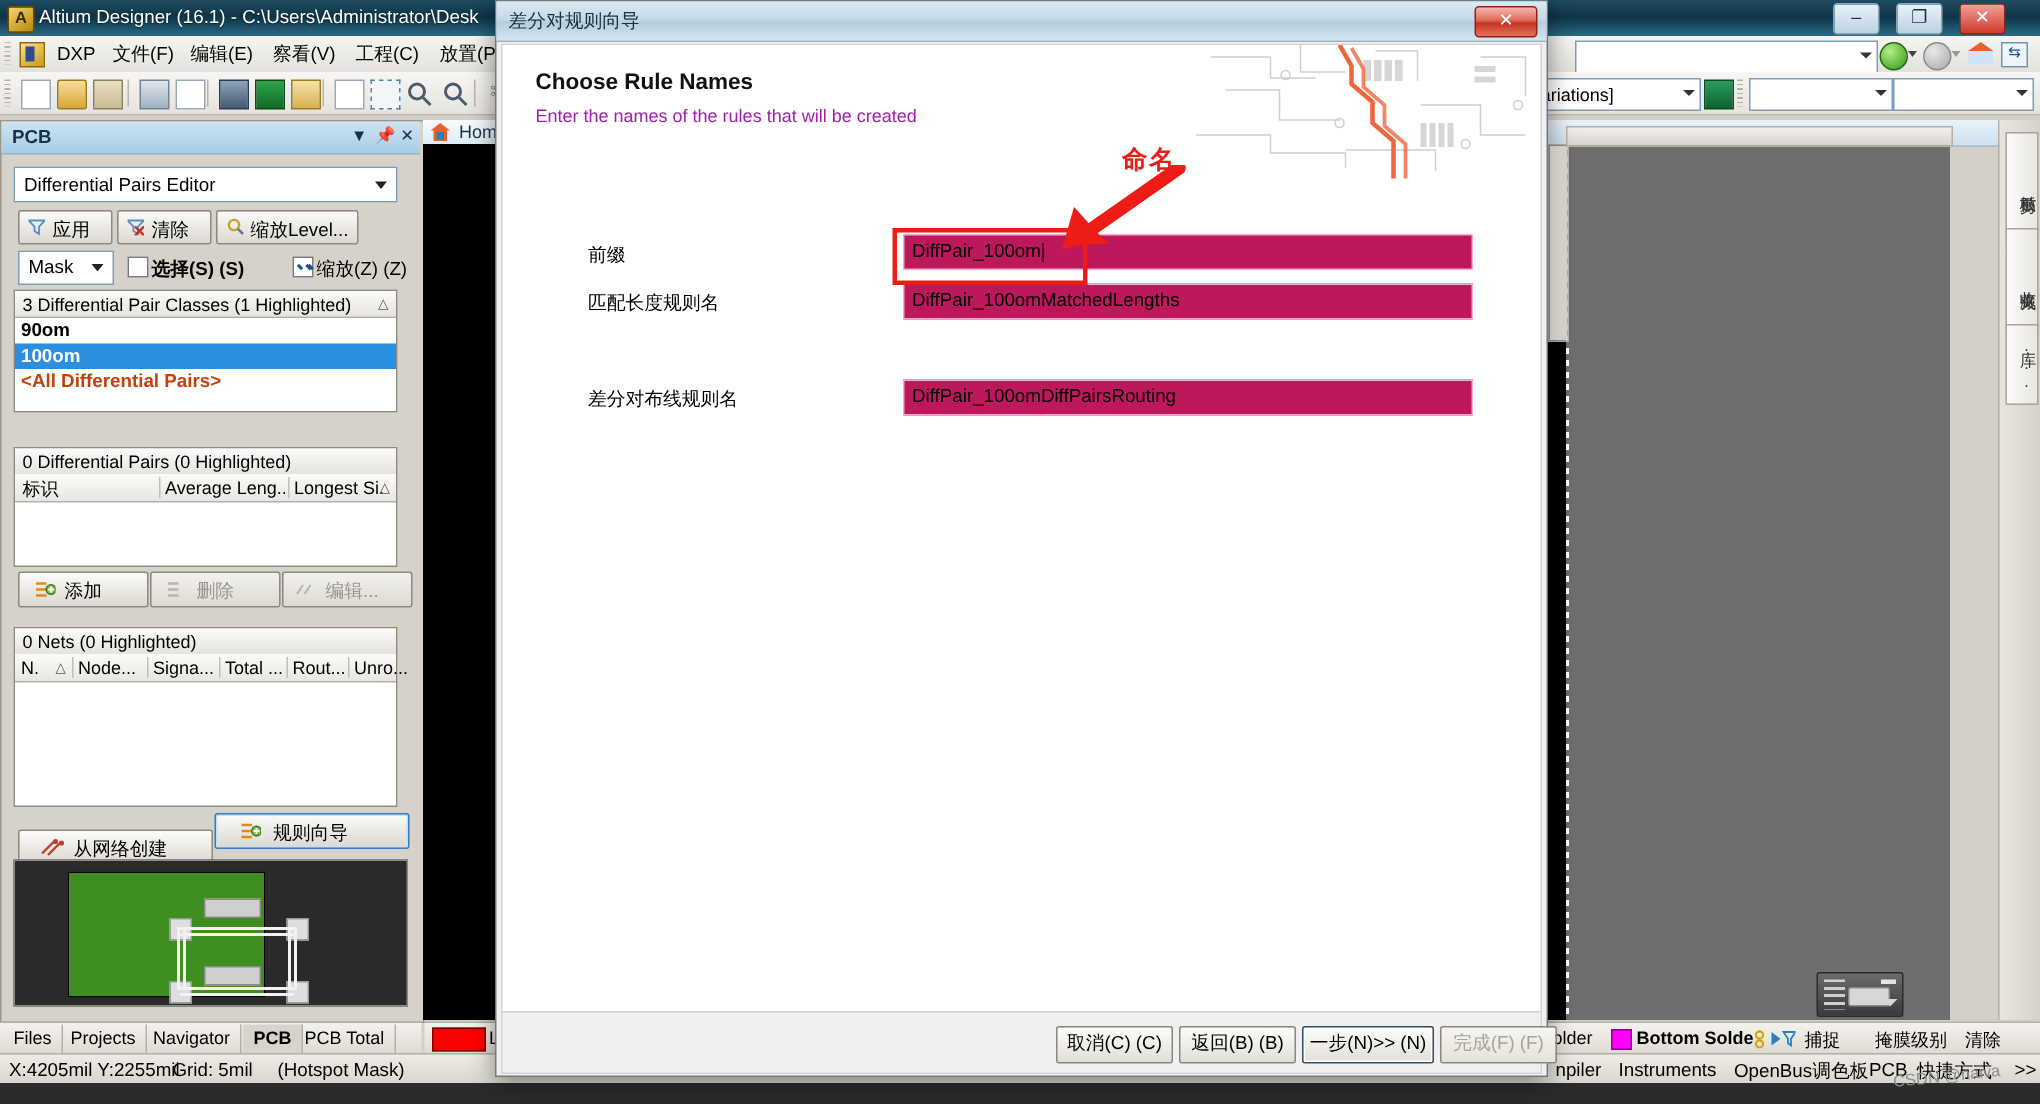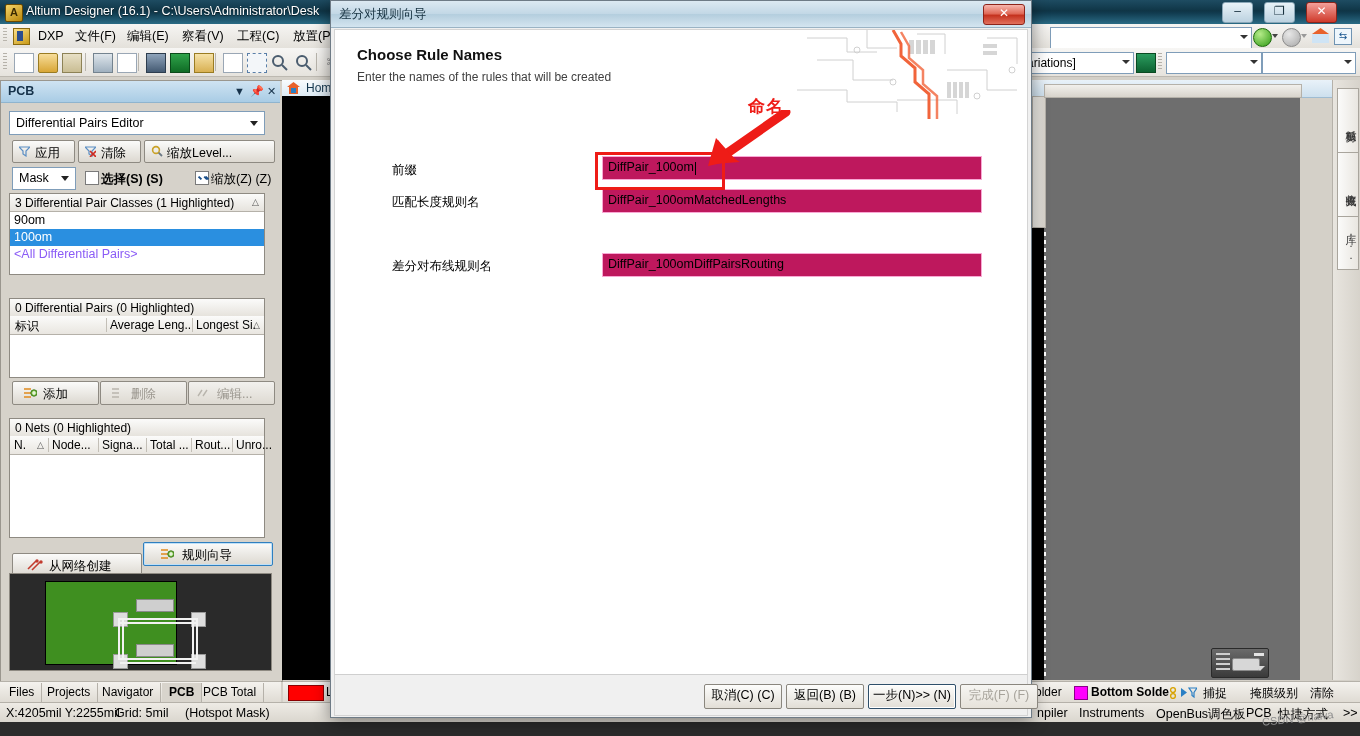--- a/index.html
+++ b/index.html
@@ -79,24 +79,24 @@
 
   .listbox{position:absolute;background:#fff;border:1px solid #8e8a82;}
   .lb-head{position:absolute;left:0;top:0;right:0;height:17px;
     background:linear-gradient(to bottom,#fbfbfa,#e6e3dd);border-bottom:1px solid #b5b1a9;
     font-size:12px;color:#000;}
   .lb-head .t{position:absolute;left:5px;top:2px;white-space:nowrap;}
   .lb-colrow{position:absolute;left:0;right:0;height:18px;
     background:linear-gradient(to bottom,#fbfbfa,#e9e6e0);border-bottom:1px solid #b5b1a9;}
   .lb-col{position:absolute;top:2px;font-size:12px;white-space:nowrap;overflow:hidden;}
   .lb-colsep{position:absolute;top:2px;width:1px;height:14px;background:#c3bfb7;}
-  .lb-row{position:absolute;left:0;right:0;height:17px;font-size:12.5px;}
+  .lb-row{position:absolute;left:0;right:0;height:17px;font-size:12.5px;font-weight:bold;}
   .lb-row .t{position:absolute;left:4px;top:1px;white-space:nowrap;}
   .lb-row.sel{background:#2a8fe0;color:#fff;}
-  .lb-row.dim{color:#8b5cf6;}
+  .lb-row.dim{color:#c2410c;}
   .sort-asc{position:absolute;font-size:9px;color:#555;}
 
   
   #pcb-preview{position:absolute;left:8px;top:492px;width:261px;height:96px;
     background:#2a2a2a;border:1px solid #8e8a82;overflow:hidden;}
   #pcb-preview .board{position:absolute;left:35px;top:7px;width:130px;height:82px;background:#3f8f20;
     border:1px solid #000;}
   .pv-pad{position:absolute;width:13px;height:13px;background:#dedede;border:1px solid #9a9a9a;}
   .pv-line{position:absolute;background:#f2f2f2;}
   .pv-chip{position:absolute;background:#cfcfcf;border:1px solid #8a8a8a;}
@@ -144,21 +144,21 @@
     background:linear-gradient(to bottom,#dce9f2 0%,#c3d8e6 48%,#b4cede 52%,#d4e5f0 100%);
     border-bottom:1px solid #9ab3c4;}
   #wiz-title .t{position:absolute;left:8px;top:5px;font-size:12.5px;color:#15303f;}
   #wiz-close{position:absolute;right:6px;top:3px;width:40px;height:19px;border-radius:3px;
     background:linear-gradient(to bottom,#f7b6ae 0%,#e06a58 45%,#c5331f 55%,#e2705d 100%);
     border:1px solid #8d241a;color:#fff;font-size:12px;text-align:center;line-height:17px;
     font-weight:bold;}
   #wiz-header{position:absolute;left:3px;top:28px;width:692px;height:90px;background:#fff;
     border:1px solid #d4d4d4;overflow:hidden;}
   #wiz-header .h1{position:absolute;left:22px;top:16px;font-size:15px;font-weight:bold;color:#111;}
-  #wiz-header .h2{position:absolute;left:22px;top:40px;font-size:12px;color:#404040;}
+  #wiz-header .h2{position:absolute;left:22px;top:40px;font-size:12px;color:#a21caf;}
   #wiz-art{position:absolute;right:0;top:0;width:230px;height:90px;opacity:.85;}
   #wiz-body{position:absolute;left:3px;top:118px;width:692px;height:555px;background:#fff;
     border-left:1px solid #d4d4d4;border-right:1px solid #d4d4d4;}
   #wiz-footer{position:absolute;left:3px;top:673px;width:692px;height:40px;background:#f0f0f0;
     border:1px solid #d4d4d4;border-top:1px solid #cfcfcf;}
   .wiz-label{position:absolute;font-size:12.5px;color:#000;white-space:nowrap;}
   .wiz-input{position:absolute;height:22px;background:#be185d;border:1px solid #f9a8d4;}
   .wiz-input .v{position:absolute;left:5px;top:3px;font-size:12.5px;color:#000;white-space:nowrap;}
   .caret{display:inline-block;width:1px;height:13px;background:#000;vertical-align:-2px;}
   .wiz-btn{position:absolute;top:9px;height:23px;
@@ -293,21 +293,21 @@
     <div class="btn3d" style="left:77px;top:59px;width:61px;height:21px;">
       <span class="abs" style="left:6px;top:5px;width:11px;height:11px;">
         <svg width="11" height="11" viewBox="0 0 11 11">
             <polygon points="0,1 11,1 7,5 7,10 4,8 4,5" fill="none" stroke="#5a8ec4" stroke-width="1.2"></polygon>
             <line x1="5" y1="5" x2="11" y2="11" stroke="#cf2a20" stroke-width="1.6"></line>
             <line x1="11" y1="5" x2="5" y2="11" stroke="#cf2a20" stroke-width="1.6"></line>
           </svg>
       </span>
       <span class="lbl" style="left:22px">清除</span>
     </div>
-    <div class="btn3d" style="left:143px;top:59px;width:93px;height:21px;padding-left:36px;">
+    <div class="btn3d" style="left:143px;top:59px;width:93px;height:21px;">
       <span class="abs" style="left:6px;top:4px;">
         <svg width="12" height="12" viewBox="0 0 12 12">
             <circle cx="5" cy="5" r="3.4" fill="none" stroke="#c9a227" stroke-width="1.6"></circle>
             <line x1="7.6" y1="7.6" x2="11" y2="11" stroke="#6b7884" stroke-width="1.8"></line>
           </svg>
       </span>
       <span class="lbl" style="left:22px">缩放Level...</span>
     </div>
 
     <div class="pnl-combo" style="left:11px;top:86px;width:62px;height:21px;">

